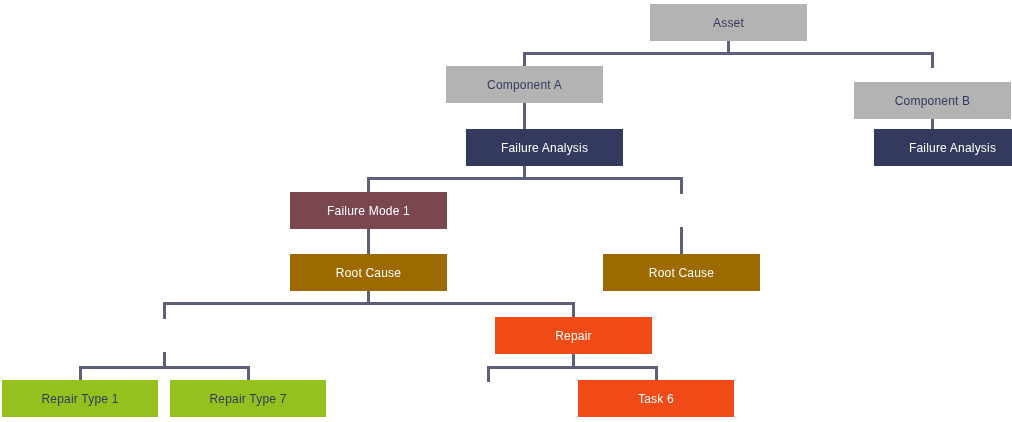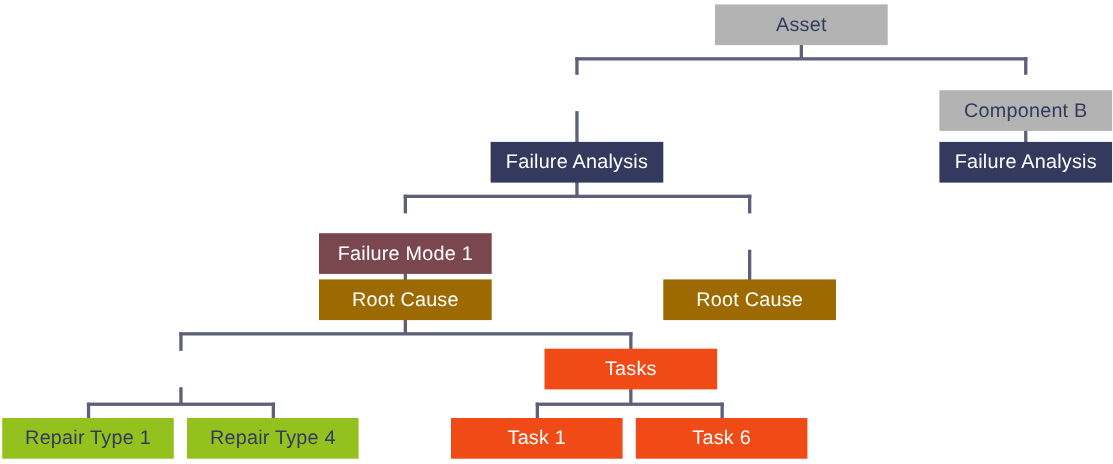--- a/index.html
+++ b/index.html
@@ -8,26 +8,26 @@
     --text-dark:#333a5e; --text-light:#ffffff;
   }
   html,body{margin:0;padding:0;background:#ffffff;}
   .canvas{
     position:relative; width:1012px; height:422px; overflow:hidden;
     font-family:"Liberation Sans","DejaVu Sans",sans-serif;
   }
   .node{
     position:absolute; width:157px; height:37px;
     display:flex; align-items:center; justify-content:center;
-    font-size:18px; letter-spacing:.2px; box-sizing:border-box;
+    font-size:12px; letter-spacing:.2px; box-sizing:border-box;
     white-space:nowrap;
   }
   .node.gray  {background:var(--gray);   color:var(--text-dark);}
-  .node.navy  {background:var(--navy);   color:var(--text-light);}
-  .node.maroon{background:var(--maroon); color:var(--text-light);margin-top:20px;}
+  .node.navy  {background:var(--navy);   color:var(--text-light);margin-left:20px;}
+  .node.maroon{background:var(--maroon); color:var(--text-light);}
   .node.gold  {background:var(--gold);   color:var(--text-light);}
   .node.green {background:var(--green);  color:var(--text-dark);}
   .node.orange{background:var(--orange); color:var(--text-light);}
   .node.w156{width:156px;}
   .line{position:absolute; background:var(--connector);}
   .v{width:3px;} .h{height:3px;}
 </style>
 </head>
 <body>
 
@@ -59,30 +59,30 @@
   <div class="line v" style="left:79px;top:366px;height:16px"></div>
   <div class="line v" style="left:247px;top:366px;height:16px"></div>
 
   <div class="line v" style="left:572px;top:352px;height:16px"></div>
   <div class="line h" style="left:487px;top:366px;width:171px"></div>
   <div class="line v" style="left:487px;top:366px;height:16px"></div>
   <div class="line v" style="left:655px;top:366px;height:16px"></div>
 
   <div class="node gray" style="left:650px;top:4px">Asset</div>
 
+  <div class="node gray" style="left:446px;top:66px">Component A</div>
   <div class="node gray" style="left:854px;top:82px">Component B</div>
 
   <div class="node navy" style="left:446px;top:129px">Failure Analysis</div>
   <div class="node navy" style="left:854px;top:129px">Failure Analysis</div>
 
   <div class="node maroon" style="left:290px;top:192px">Failure Mode 1</div>
 
   <div class="node gold" style="left:290px;top:254px">Root Cause</div>
   <div class="node gold" style="left:603px;top:254px">Root Cause</div>
 
-  <div class="node orange" style="left:495px;top:317px">Tasks</div>
+  <div class="node orange" style="left:495px;top:317px">Repair</div>
 
   <div class="node green w156" style="left:2px;top:380px">Repair Type 1</div>
-  <div class="node green w156" style="left:170px;top:380px">Repair Type 4</div>
-  <div class="node orange w156" style="left:410px;top:380px">Task 1</div>
+  <div class="node green w156" style="left:170px;top:380px">Repair Type 7</div>
   <div class="node orange w156" style="left:578px;top:380px">Task 6</div>
 
 </div>
 
 </body></html>

